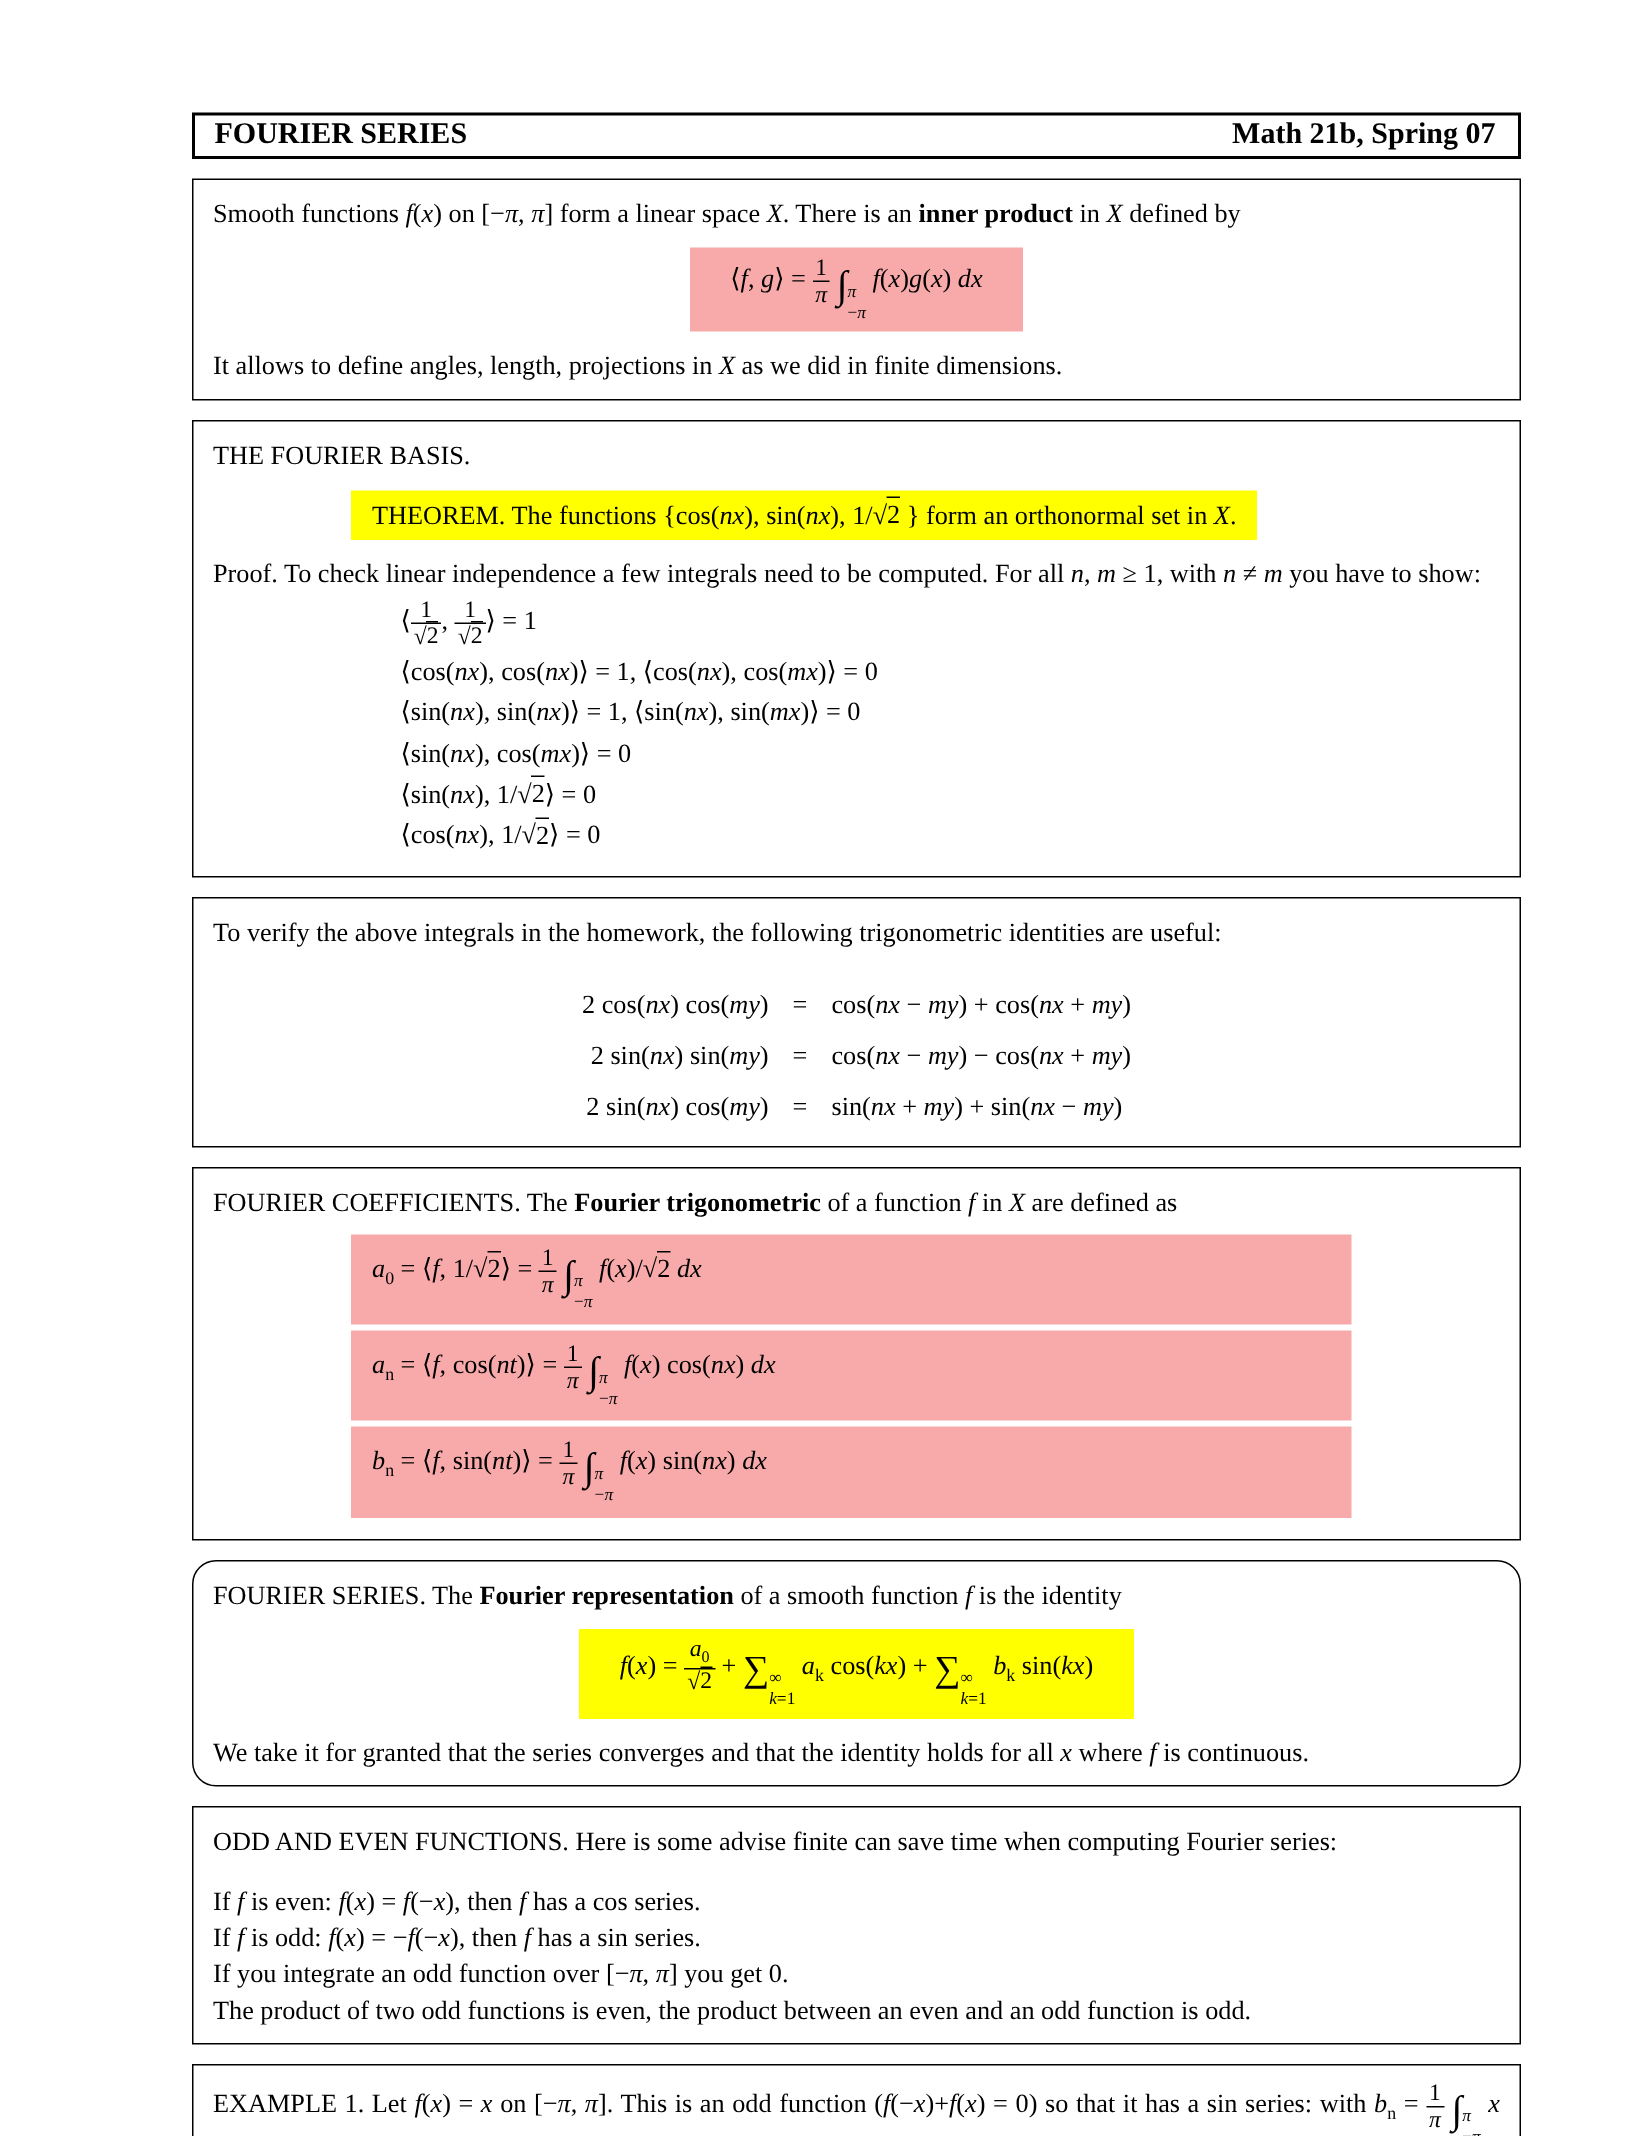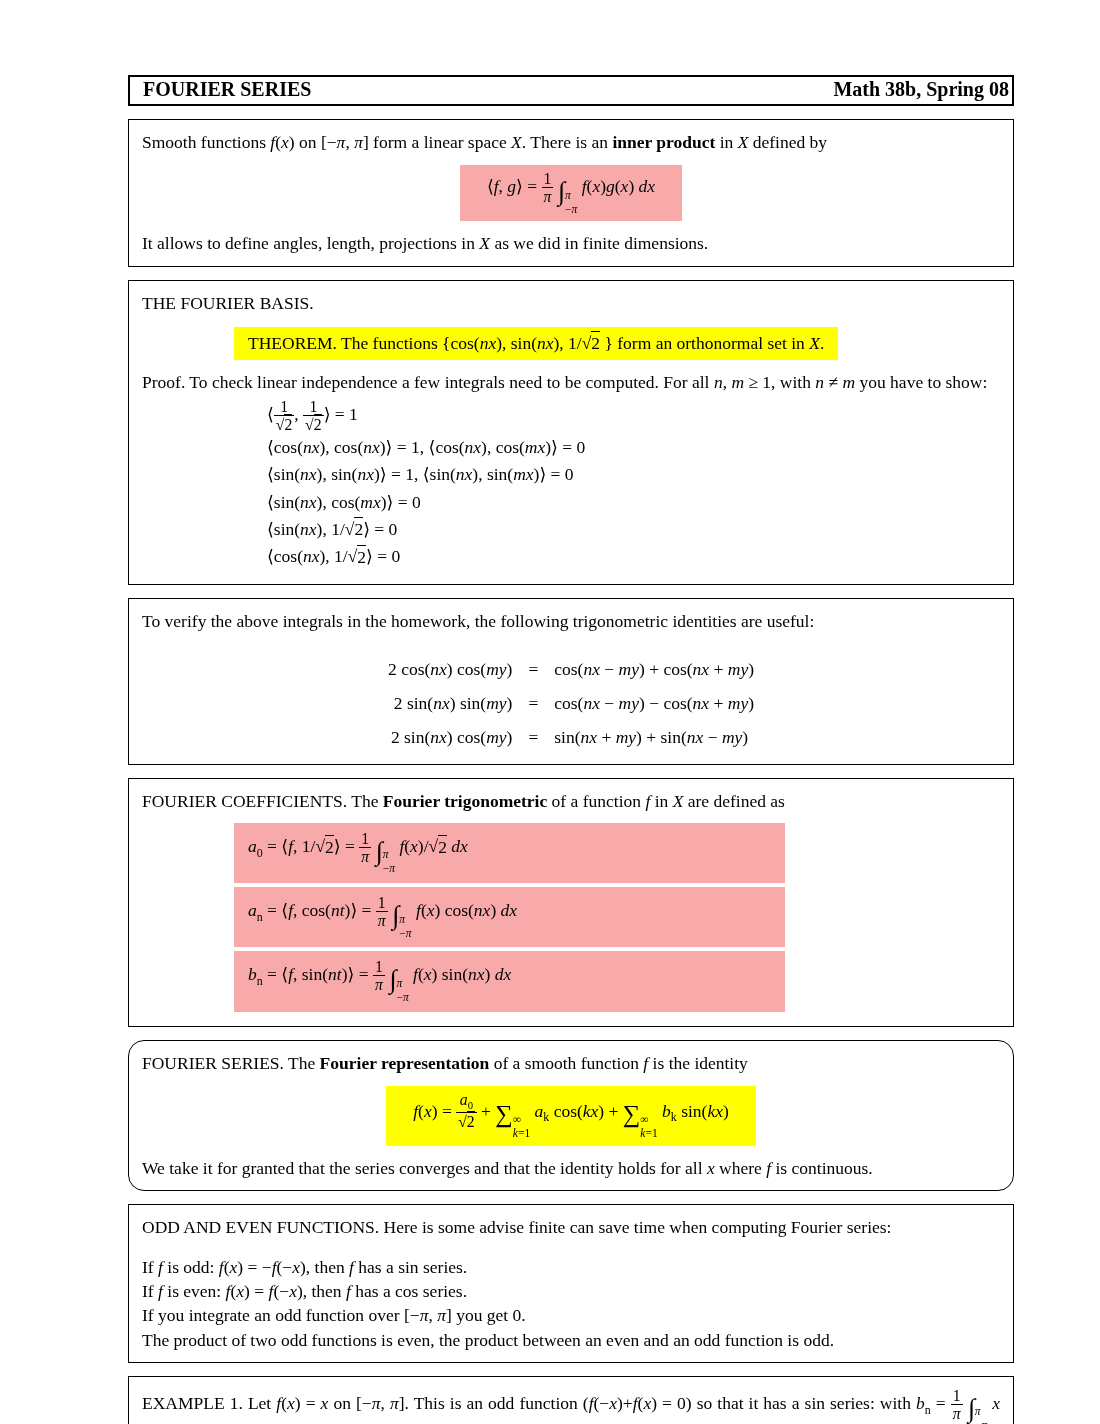--- a/index.html
+++ b/index.html
@@ -8,21 +8,21 @@
     font-family: "Liberation Serif", "DejaVu Serif", serif;
     font-size: 17.5px;
     color: #000;
     position: relative;
   }
   .page { position: absolute; left: 128px; top: 75px; width: 886px; }
 
   .titlebox {
     border: 2px solid #000;
     display: flex; justify-content: space-between; align-items: center;
-    padding: 2px 3px 4px 13px;
+    padding: 2px 15px 4px 13px;
     font-weight: bold; font-size: 20px;
     height: 31px;
   }
 
   .box { border: 1.6px solid #000; margin-top: 13px; padding: 10px 13px; }
   .box-intro       { min-height: 120px; }
   .box-basis       { min-height: 305px; }
   .box-identities  { min-height: 164px; }
   .box-coeff       { min-height: 180px; }
   .box-series      { min-height: 115px; border-radius: 16px; }
@@ -53,21 +53,21 @@
   }
   .idgrid .l { text-align: right; }
   .idgrid .m { text-align: center; }
   .idgrid .r { text-align: left; }
 
   .coefbars { margin-top: 10px; }
   .bar {
     display: block;
     background: var(--pink, #f8aaaa);
     margin: 0 0 4px 92px;
-    width: 551px;
+    width: 667px;
     padding: 7px 14px;
   }
 
   .oddeven-lines { margin-top: 16px; }
 
   
   .frac { display: inline-block; vertical-align: -0.62em; text-align: center; line-height: 1.08; font-size: 0.9em; }
   .frac > span { display: block; padding: 0 2px; }
   .frac > span:first-child { border-bottom: 1.2px solid currentColor; }
   .sqrt { white-space: nowrap; }
@@ -82,21 +82,21 @@
   .lims > span { display: block; }
   sub, sup { font-size: 0.68em; }
 </style>
 </head>
 <body>
 
 <div class="page">
 
   <div class="titlebox">
     <span>FOURIER SERIES</span>
-    <span>Math 38b, Spring 08</span>
+    <span>Math 21b, Spring 07</span>
   </div>
 
   <div class="box box-intro">
     <p class="line just">Smooth functions <i>f</i>(<i>x</i>) on [−<i>π</i>, <i>π</i>] form a linear space <i>X</i>. There is an <b>inner product</b> in <i>X</i> defined by</p>
     <div class="center formula-margin">
       <span class="hl hl-pink">⟨<i>f</i>, <i>g</i>⟩ = <span class="frac"><span>1</span><span><i>π</i></span></span> <span class="int">∫</span><span class="lims">
             <span><i>π</i></span>
             <span>−<i>π</i></span>
           </span> <i>f</i>(<i>x</i>)<i>g</i>(<i>x</i>) <i>dx</i></span>
     </div>
@@ -164,22 +164,22 @@
             <span>∞</span>
             <span><i>k</i>=1</span>
           </span> <i>b</i><sub>k</sub> sin(<i>kx</i>)</span>
     </div>
     <p class="line">We take it for granted that the series converges and that the identity holds for all <i>x</i> where <i>f</i> is continuous.</p>
   </div>
 
   <div class="box box-oddeven">
     <p class="line just">ODD AND EVEN FUNCTIONS. Here is some advise finite can save time when computing Fourier series:</p>
     <div class="oddeven-lines">
+      <p class="line">If <i>f</i> is even: <i>f</i>(<i>x</i>) = <i>f</i>(−<i>x</i>), then <i>f</i> has a cos series.</p>
       <p class="line">If <i>f</i> is odd: <i>f</i>(<i>x</i>) = −<i>f</i>(−<i>x</i>), then <i>f</i> has a sin series.</p>
-      <p class="line">If <i>f</i> is even: <i>f</i>(<i>x</i>) = <i>f</i>(−<i>x</i>), then <i>f</i> has a cos series.</p>
       <p class="line">If you integrate an odd function over [−<i>π</i>, <i>π</i>] you get 0.</p>
       <p class="line">The product of two odd functions is even, the product between an even and an odd function is odd.</p>
     </div>
   </div>
 
   <div class="box box-example">
     <p class="line just">EXAMPLE 1. Let <i>f</i>(<i>x</i>) = <i>x</i> on [−<i>π</i>, <i>π</i>]. This is an odd function (<i>f</i>(−<i>x</i>)+<i>f</i>(<i>x</i>) = 0) so that it has a sin series: with <i>b</i><sub>n</sub> = <span class="frac"><span>1</span><span><i>π</i></span></span> <span class="int">∫</span><span class="lims">
           <span><i>π</i></span>
           <span>−<i>π</i></span>
         </span> <i>x</i> sin()  = ( cos()/ + sin()/|) = 2(−1)/, we get  =  2 sin(). For example</p>

